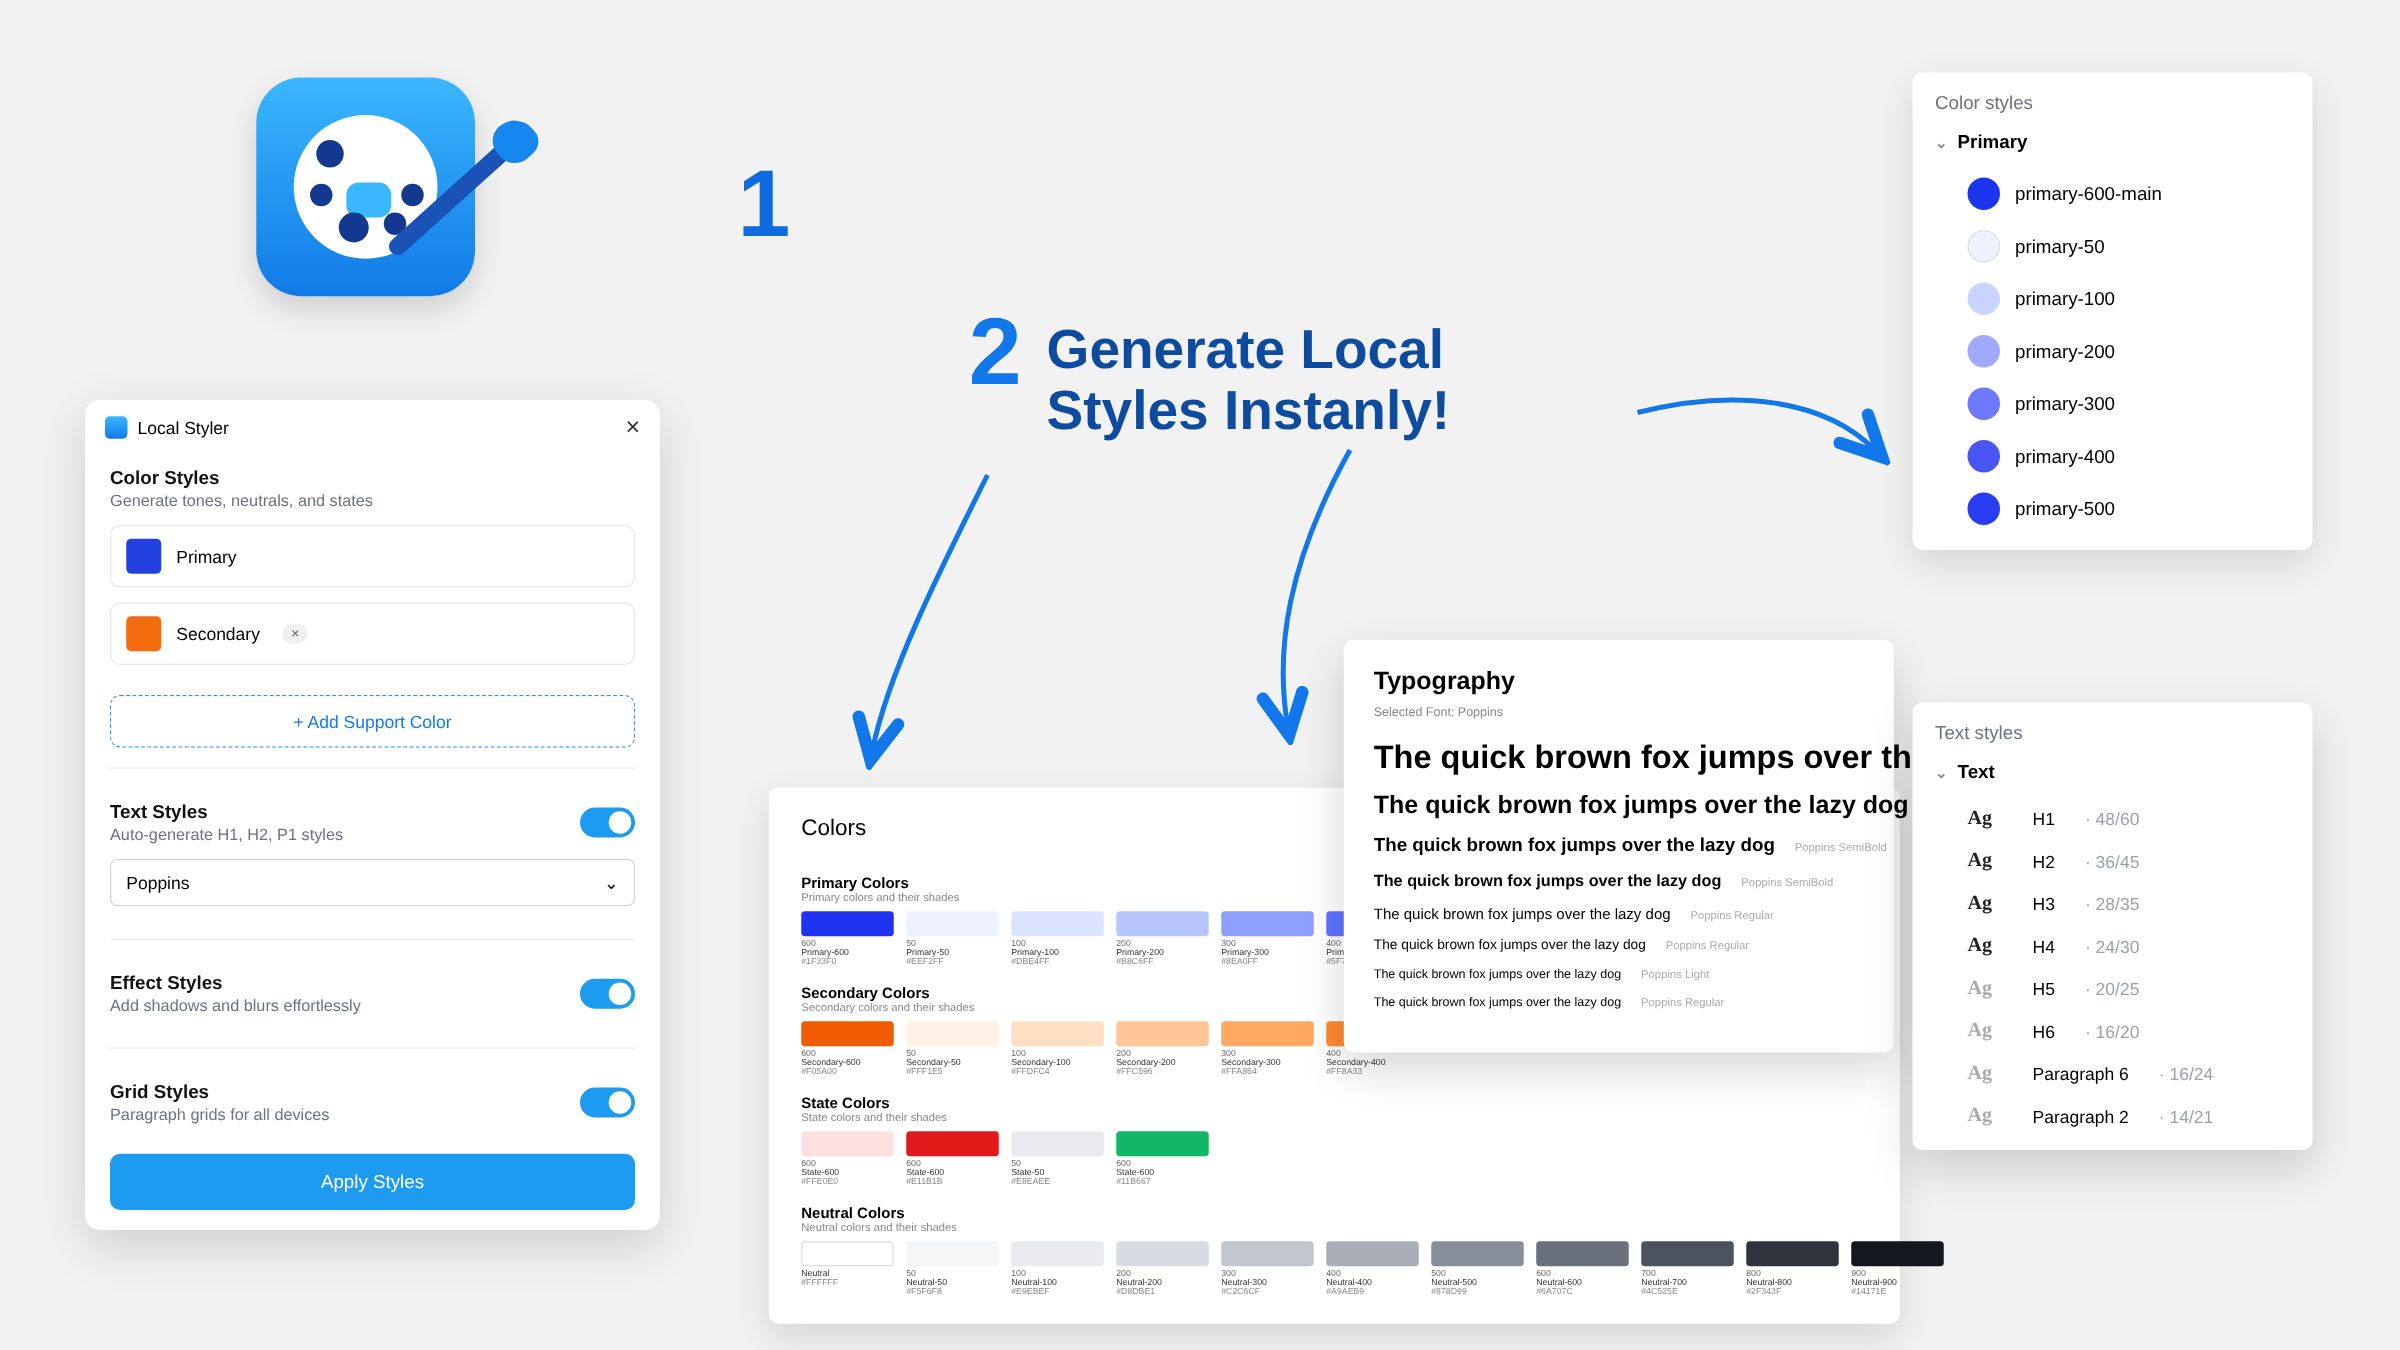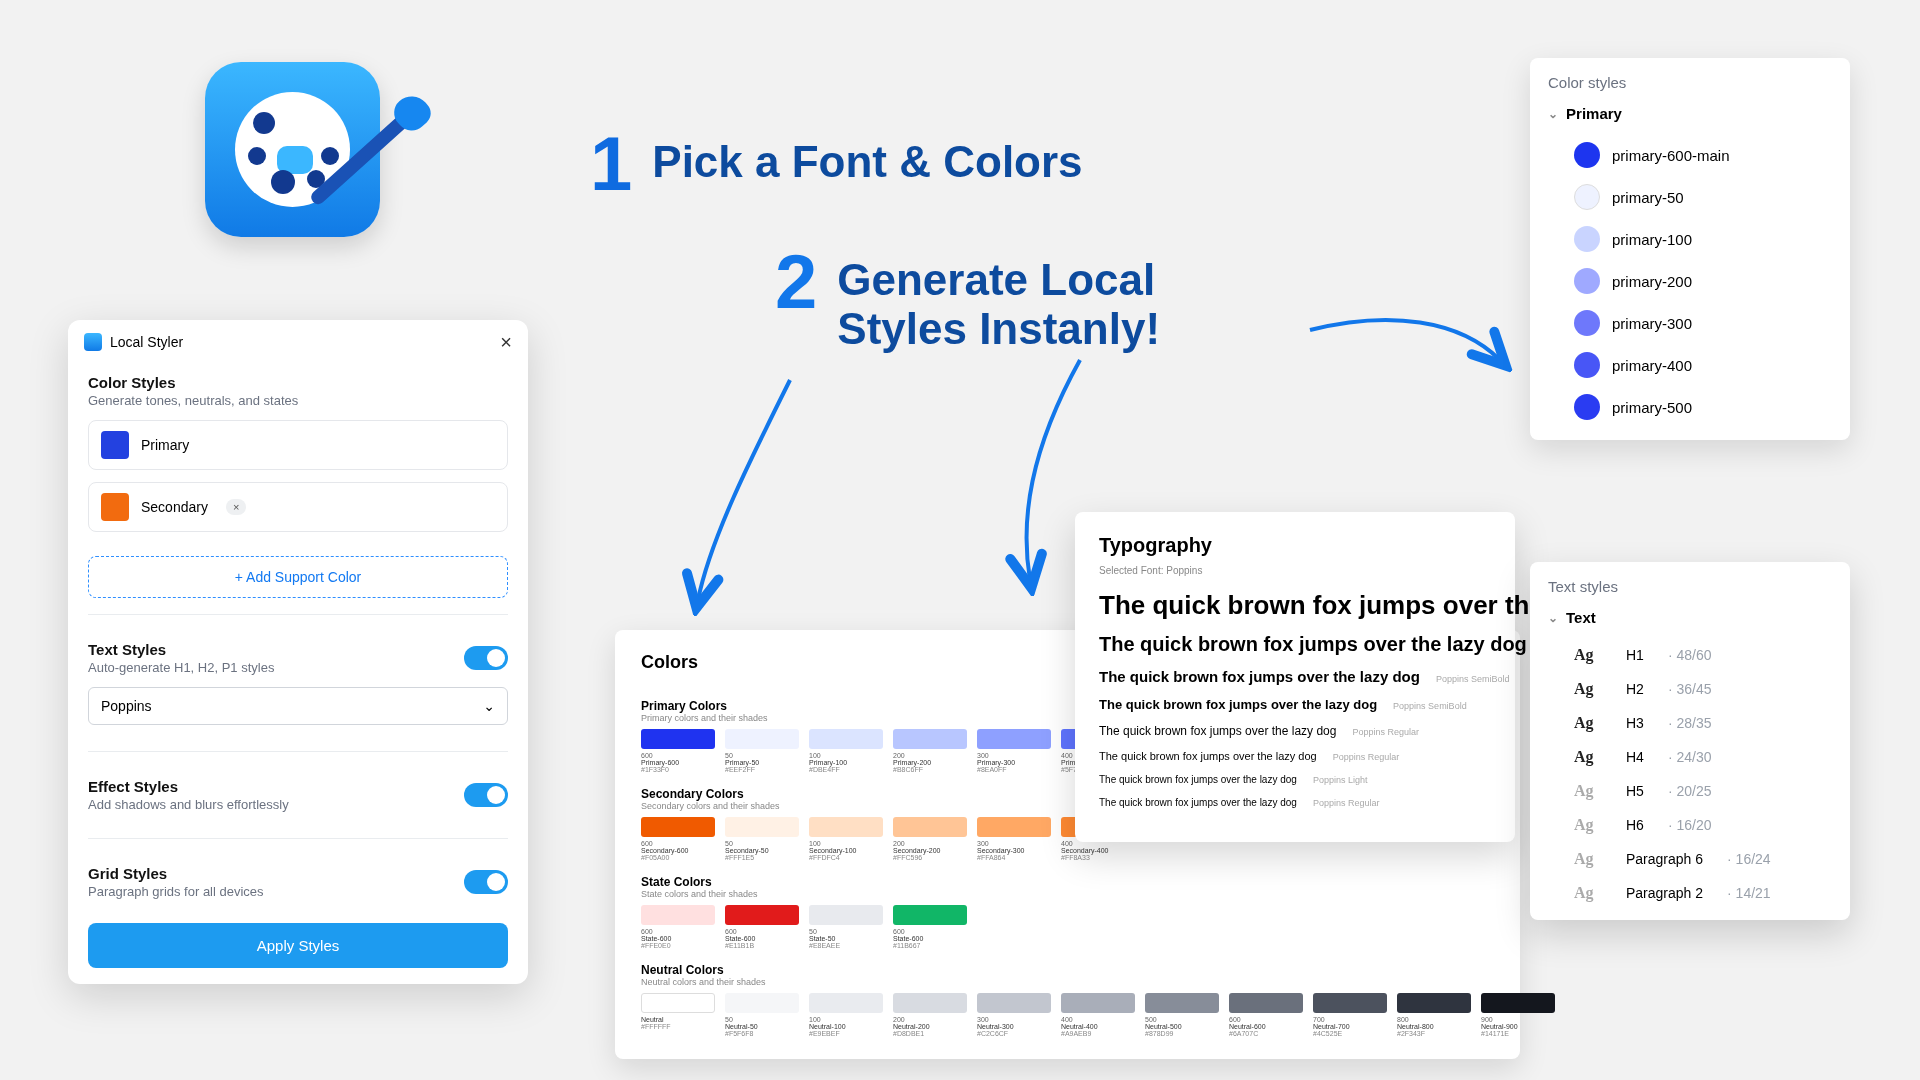--- a/index.html
+++ b/index.html
@@ -43,21 +43,21 @@
   .divider{height:1px;background:#e9ecef;margin:16px 20px;}
   .row-flex{display:flex;align-items:center;}
   .toggle{position:relative;width:44px;height:24px;background:#1d9bf0;border-radius:12px;margin-left:auto;cursor:pointer;}
   .toggle::after{content:'';position:absolute;right:3px;top:3px;width:18px;height:18px;background:#fff;border-radius:50%;}
   .select{border:1px solid #d1d5db;border-radius:6px;padding:10px 12px;margin-top:12px;display:flex;align-items:flex-end;font-size:14px;cursor:pointer;}
   .select .chev{margin-left:auto;}
   .apply{margin:14px 20px 0;background:#1d9bf0;color:#fff;text-align:center;padding:14px;border-radius:8px;font-size:15px;font-weight:500;cursor:pointer;}
 
   
   .colors-panel{position:absolute;top:630px;left:615px;width:905px;background:#fff;border-radius:8px;box-shadow:0 10px 30px rgba(0,0,0,.12);padding:22px 26px 22px;}
-  .cp-h{font-size:18px;font-weight:700;margin-bottom:26px;}
+  .cp-h{font-size:18px;font-weight:400;margin-bottom:26px;}
   .grp-h{font-size:12px;font-weight:800;margin-top:14px;}
   .grp-sub{font-size:9px;color:#888;margin-bottom:6px;}
   .chip-row{display:flex;gap:10px;}
   .tile{width:74px;}
   .tchip{width:74px;height:20px;border-radius:3px;margin-bottom:3px;}
   .tl1{font-size:7px;color:#666;}
   .tl2{font-size:7px;color:#333;}
   .tl3{font-size:7px;color:#888;}
 
   
@@ -104,21 +104,20 @@
     <div class="palette-hole ph3"></div>
       <div class="palette-hole ph4"></div>
     <div class="palette-hole ph5"></div>
     <div class="brush"></div>
   </div>
 </div>
 
 <div class="steps">
   <div class="step">
     <div class="step-num">1</div>
-    <div class="step-text">Pick a Font &amp; Colors</div>
   </div>
   <div class="step step2">
     <div class="step-num">2</div>
     <div class="step-text">
       <span>Generate Local</span><br><span>Styles Instanly!</span>
     </div>
   </div>
 </div>
 
 <svg class="arrows" style="top:300px;left:670px" width="900" height="330">

